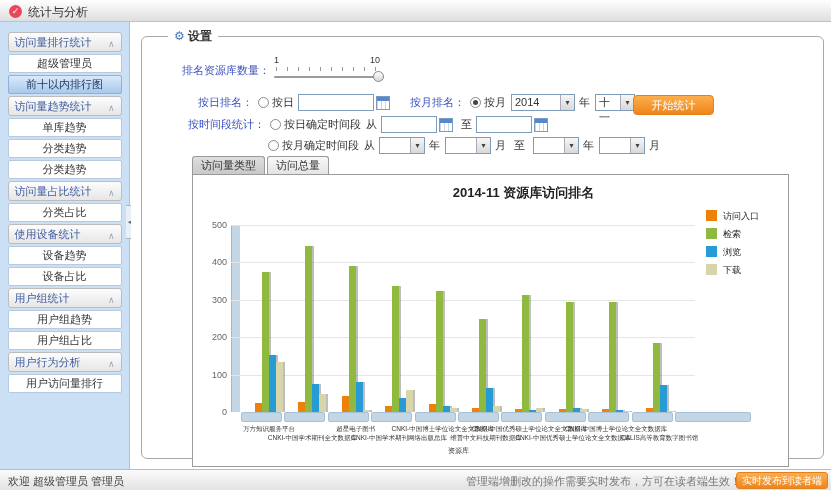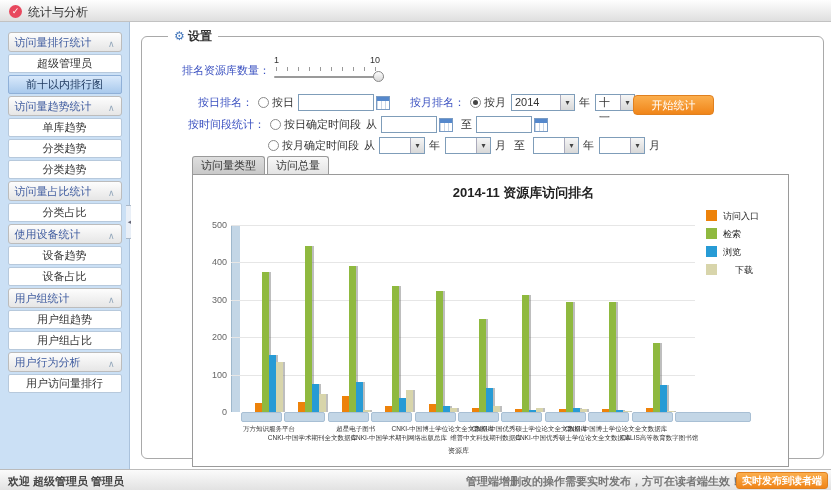--- a/index.html
+++ b/index.html
@@ -84,21 +84,21 @@
     border:1px solid #a8bfd4; border-radius:2px; }
   .bar { position:absolute; box-shadow:2px 0 0 rgba(110,110,110,.45); }
   .xlabel { position:absolute; font-size:6.5px; color:#333; white-space:nowrap; transform:translateX(-50%); }
   #xaxis-title { position:absolute; left:255px; top:271px; font-size:7px; color:#333; }
   .leg-item { position:absolute; left:513px; display:flex; align-items:flex-start; }
   .leg-sq { width:11px; height:11px; margin-right:6px; flex:none; }
   .leg-txt { font-size:9px; color:#222; }
 
   
   #statusbar { position:absolute; left:0; top:469px; width:831px; height:21px;
-    background:linear-gradient(#fbfbfb,#e2e2e2); border-top:1px solid #bbb; font-size:11px;font-weight:bold; }
+    background:linear-gradient(#fbfbfb,#e2e2e2); border-top:1px solid #bbb; font-size:11px; }
   #welcome { position:absolute; left:8px; top:4px; color:#444; }
   #notice { position:absolute; right:90px; top:4px; color:#777; }
   #publish-btn { position:absolute; right:3px; top:2px; height:17px; padding:0 5px;
     background:linear-gradient(#fbae4d,#f08519); border:1px solid #e0801f; border-radius:3px;
     color:#fff; font-size:10px; line-height:15px; cursor:pointer; }
 </style>
 </head>
 <body>
 
 <div id="app">
@@ -276,21 +276,21 @@
             <span class="leg-txt">访问入口</span>
           </div>
           <div class="leg-item" style="top: 53px;">
             <span class="leg-sq" style="background: rgb(143, 185, 63);"></span>
             <span class="leg-txt">检索</span>
           </div>
           <div class="leg-item" style="top: 71px;">
             <span class="leg-sq" style="background: rgb(39, 155, 213);"></span>
             <span class="leg-txt">浏览</span>
           </div>
-          <div class="leg-item" style="top: 89px; gap: 12px;">
+          <div class="leg-item" style="top: 89px;">
             <span class="leg-sq" style="background: rgb(216, 213, 171);"></span>
             <span class="leg-txt">下载</span>
           </div>
         </div>
     </fieldset>
   </div>
 
   <div id="statusbar">
     <span id="welcome">欢迎 超级管理员 管理员</span>
     <span id="notice">管理端增删改的操作需要实时发布，方可在读者端生效！</span>

